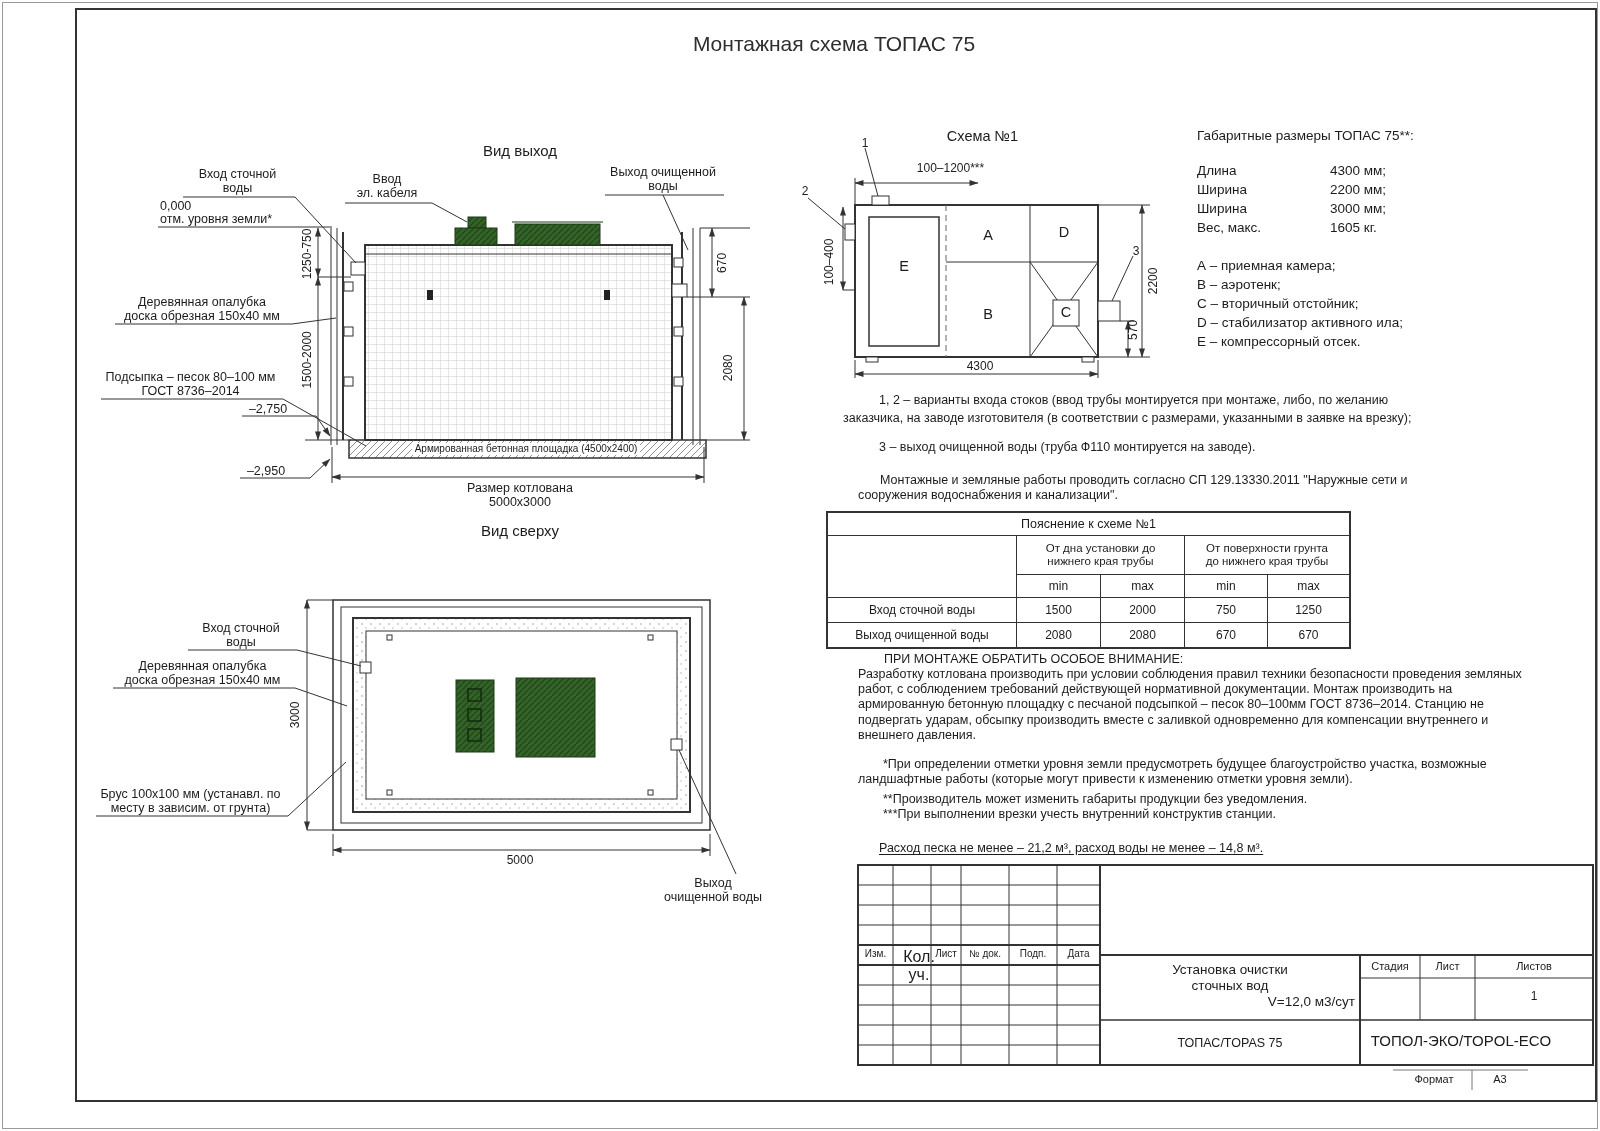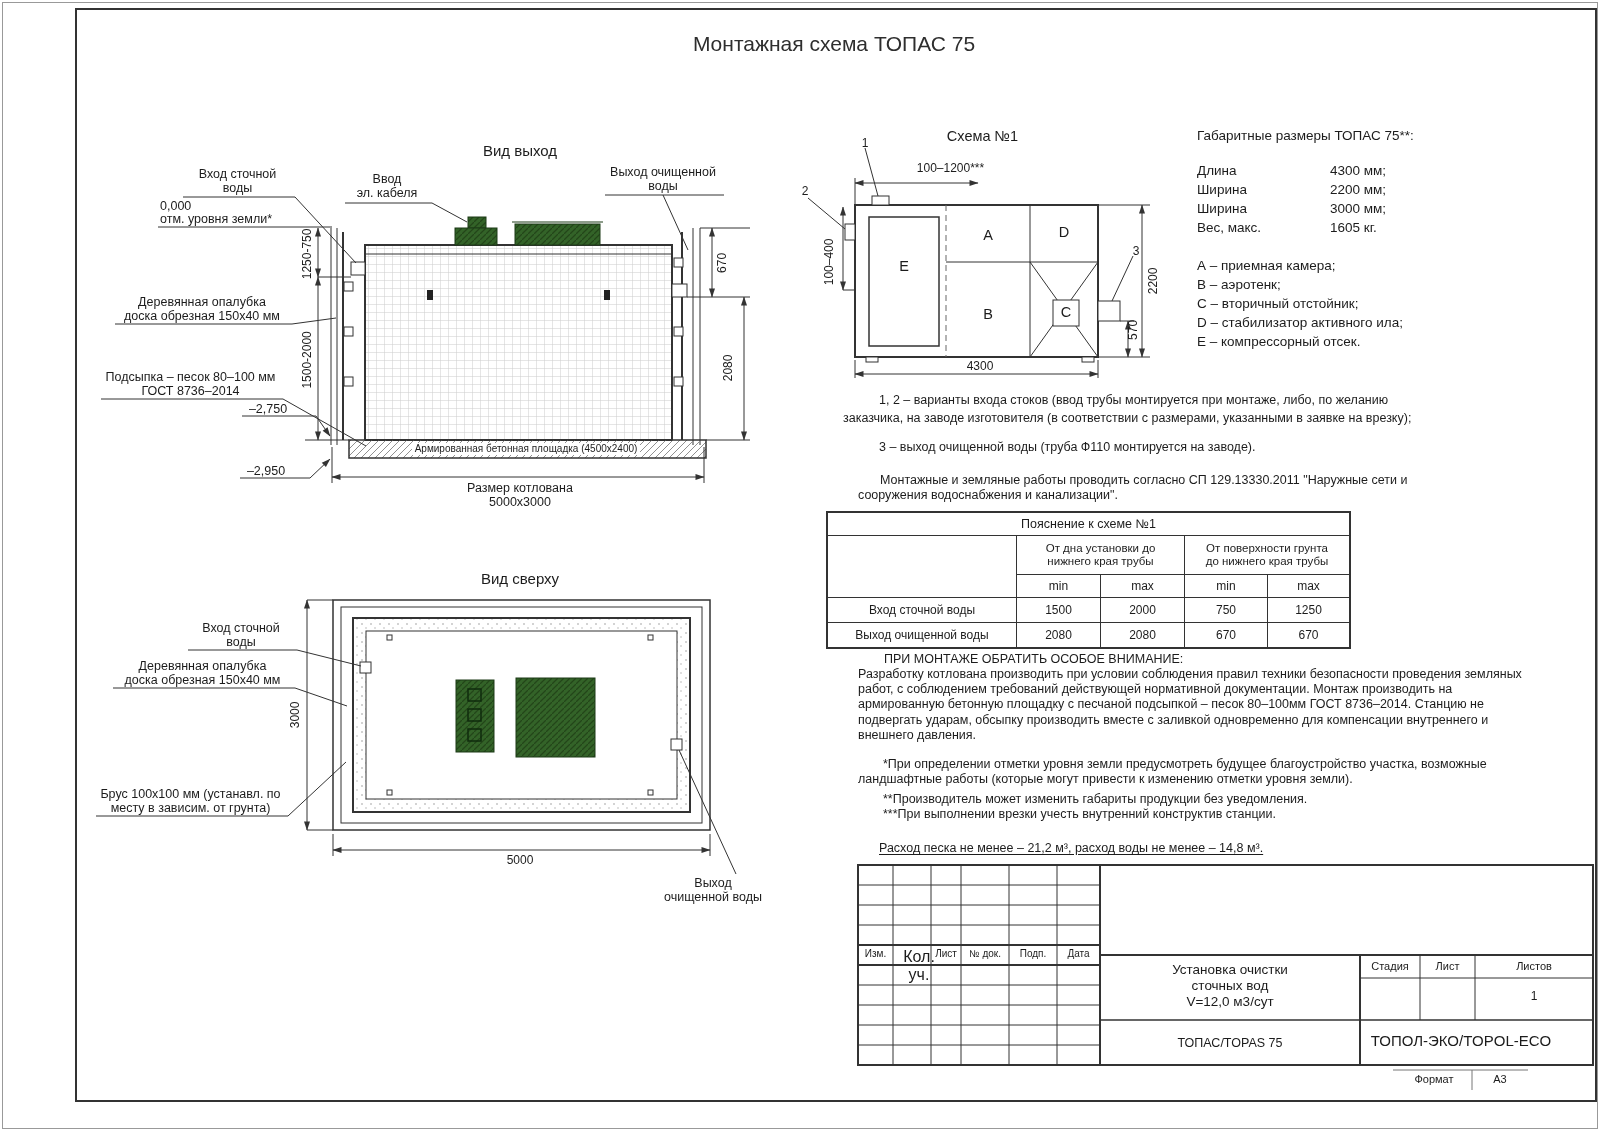--- a/index.html
+++ b/index.html
@@ -213,21 +213,21 @@
 ГОСТ 8736–2014</div>
 <div class="t c" style="left:240px;top:402px;width:56px;">–2,750</div>
 <div class="t c" style="left:238px;top:464px;width:56px;">–2,950</div>
 <div class="t c small" style="left:412px;top:443px;width:228px;background:#fff;">Армированная бетонная площадка (4500х2400)</div>
 <div class="t c" style="left:435px;top:481px;width:170px;">Размер котлована 5000х3000</div>
 <div class="t c dim rot" style="left:263px;top:247px;width:90px;">1250-750</div>
 <div class="t c dim rot" style="left:263px;top:353px;width:90px;">1500-2000</div>
 <div class="t c dim rot" style="left:693px;top:256px;width:60px;">670</div>
 <div class="t c dim rot" style="left:699px;top:361px;width:60px;">2080</div>
 
-<div class="t c h" style="left:455px;top:570px;width:130px;text-align:center;">Вид сверху</div>
+<div class="t c h" style="left:455px;top:522px;width:130px;text-align:center;">Вид сверху</div>
 <div class="t c" style="left:185px;top:621px;width:112px;">Вход сточной
 воды</div>
 <div class="t c" style="left:110px;top:659px;width:185px;">Деревянная опалубка
 доска обрезная 150х40 мм</div>
 <div class="t c" style="left:93px;top:787px;width:195px;">Брус 100х100 мм (устанавл. по
 месту в зависим. от грунта)</div>
 <div class="t c" style="left:648px;top:876px;width:130px;">Выход
 очищенной воды</div>
 <div class="t c dim rot" style="left:266px;top:708px;width:60px;">3000</div>
 <div class="t c dim" style="left:475px;top:854px;width:90px;">5000</div>
@@ -309,21 +309,21 @@
 <div class="t u" style="left:879px;top:841px;width:470px;">Расход песка не менее – 21,2 м³, расход воды не менее – 14,8 м³.</div>
 
 <div class="t c" style="left:858px;top:948px;width:35px;font-size:10px;">Изм.</div>
 <div class="t c" style="left:893px;top:948px;width:52px;font-size:16px;">Кол. уч.</div>
 <div class="t c" style="left:931px;top:948px;width:30px;font-size:10px;">Лист</div>
 <div class="t c" style="left:961px;top:948px;width:48px;font-size:10px;">№ док.</div>
 <div class="t c" style="left:1009px;top:948px;width:48px;font-size:10px;">Подп.</div>
 <div class="t c" style="left:1057px;top:948px;width:43px;font-size:10px;">Дата</div>
 <div class="t c" style="left:1105px;top:962px;width:250px;font-size:13.5px;">Установка очистки</div>
 <div class="t c" style="left:1105px;top:978px;width:250px;font-size:13.5px;">сточных вод</div>
-<div class="t c" style="left:1105px;top:994px;width:250px;font-size:13.5px;">V=12,0 м3/сут</div>
+<div class="t c" style="left:1105px;top:994px;width:250px;font-size:13.5px;text-align:right;">V=12,0 м3/сут</div>
 <div class="t c" style="left:1360px;top:960px;width:60px;font-size:11px;">Стадия</div>
 <div class="t c" style="left:1420px;top:960px;width:55px;font-size:11px;">Лист</div>
 <div class="t c" style="left:1475px;top:960px;width:118px;font-size:11px;">Листов</div>
 <div class="t c" style="left:1475px;top:990px;width:118px;font-size:12px;">1</div>
 <div class="t c" style="left:1100px;top:1036px;width:260px;font-size:12.5px;">ТОПАС/TOPAS 75</div>
 <div class="t c" style="left:1362px;top:1032px;width:198px;font-size:15px;">ТОПОЛ-ЭКО/TOPOL-ECO</div>
 <div class="t c" style="left:1396px;top:1073px;width:76px;font-size:11px;">Формат</div>
 <div class="t c" style="left:1472px;top:1073px;width:56px;font-size:11px;">А3</div>
 
 </body></html>

